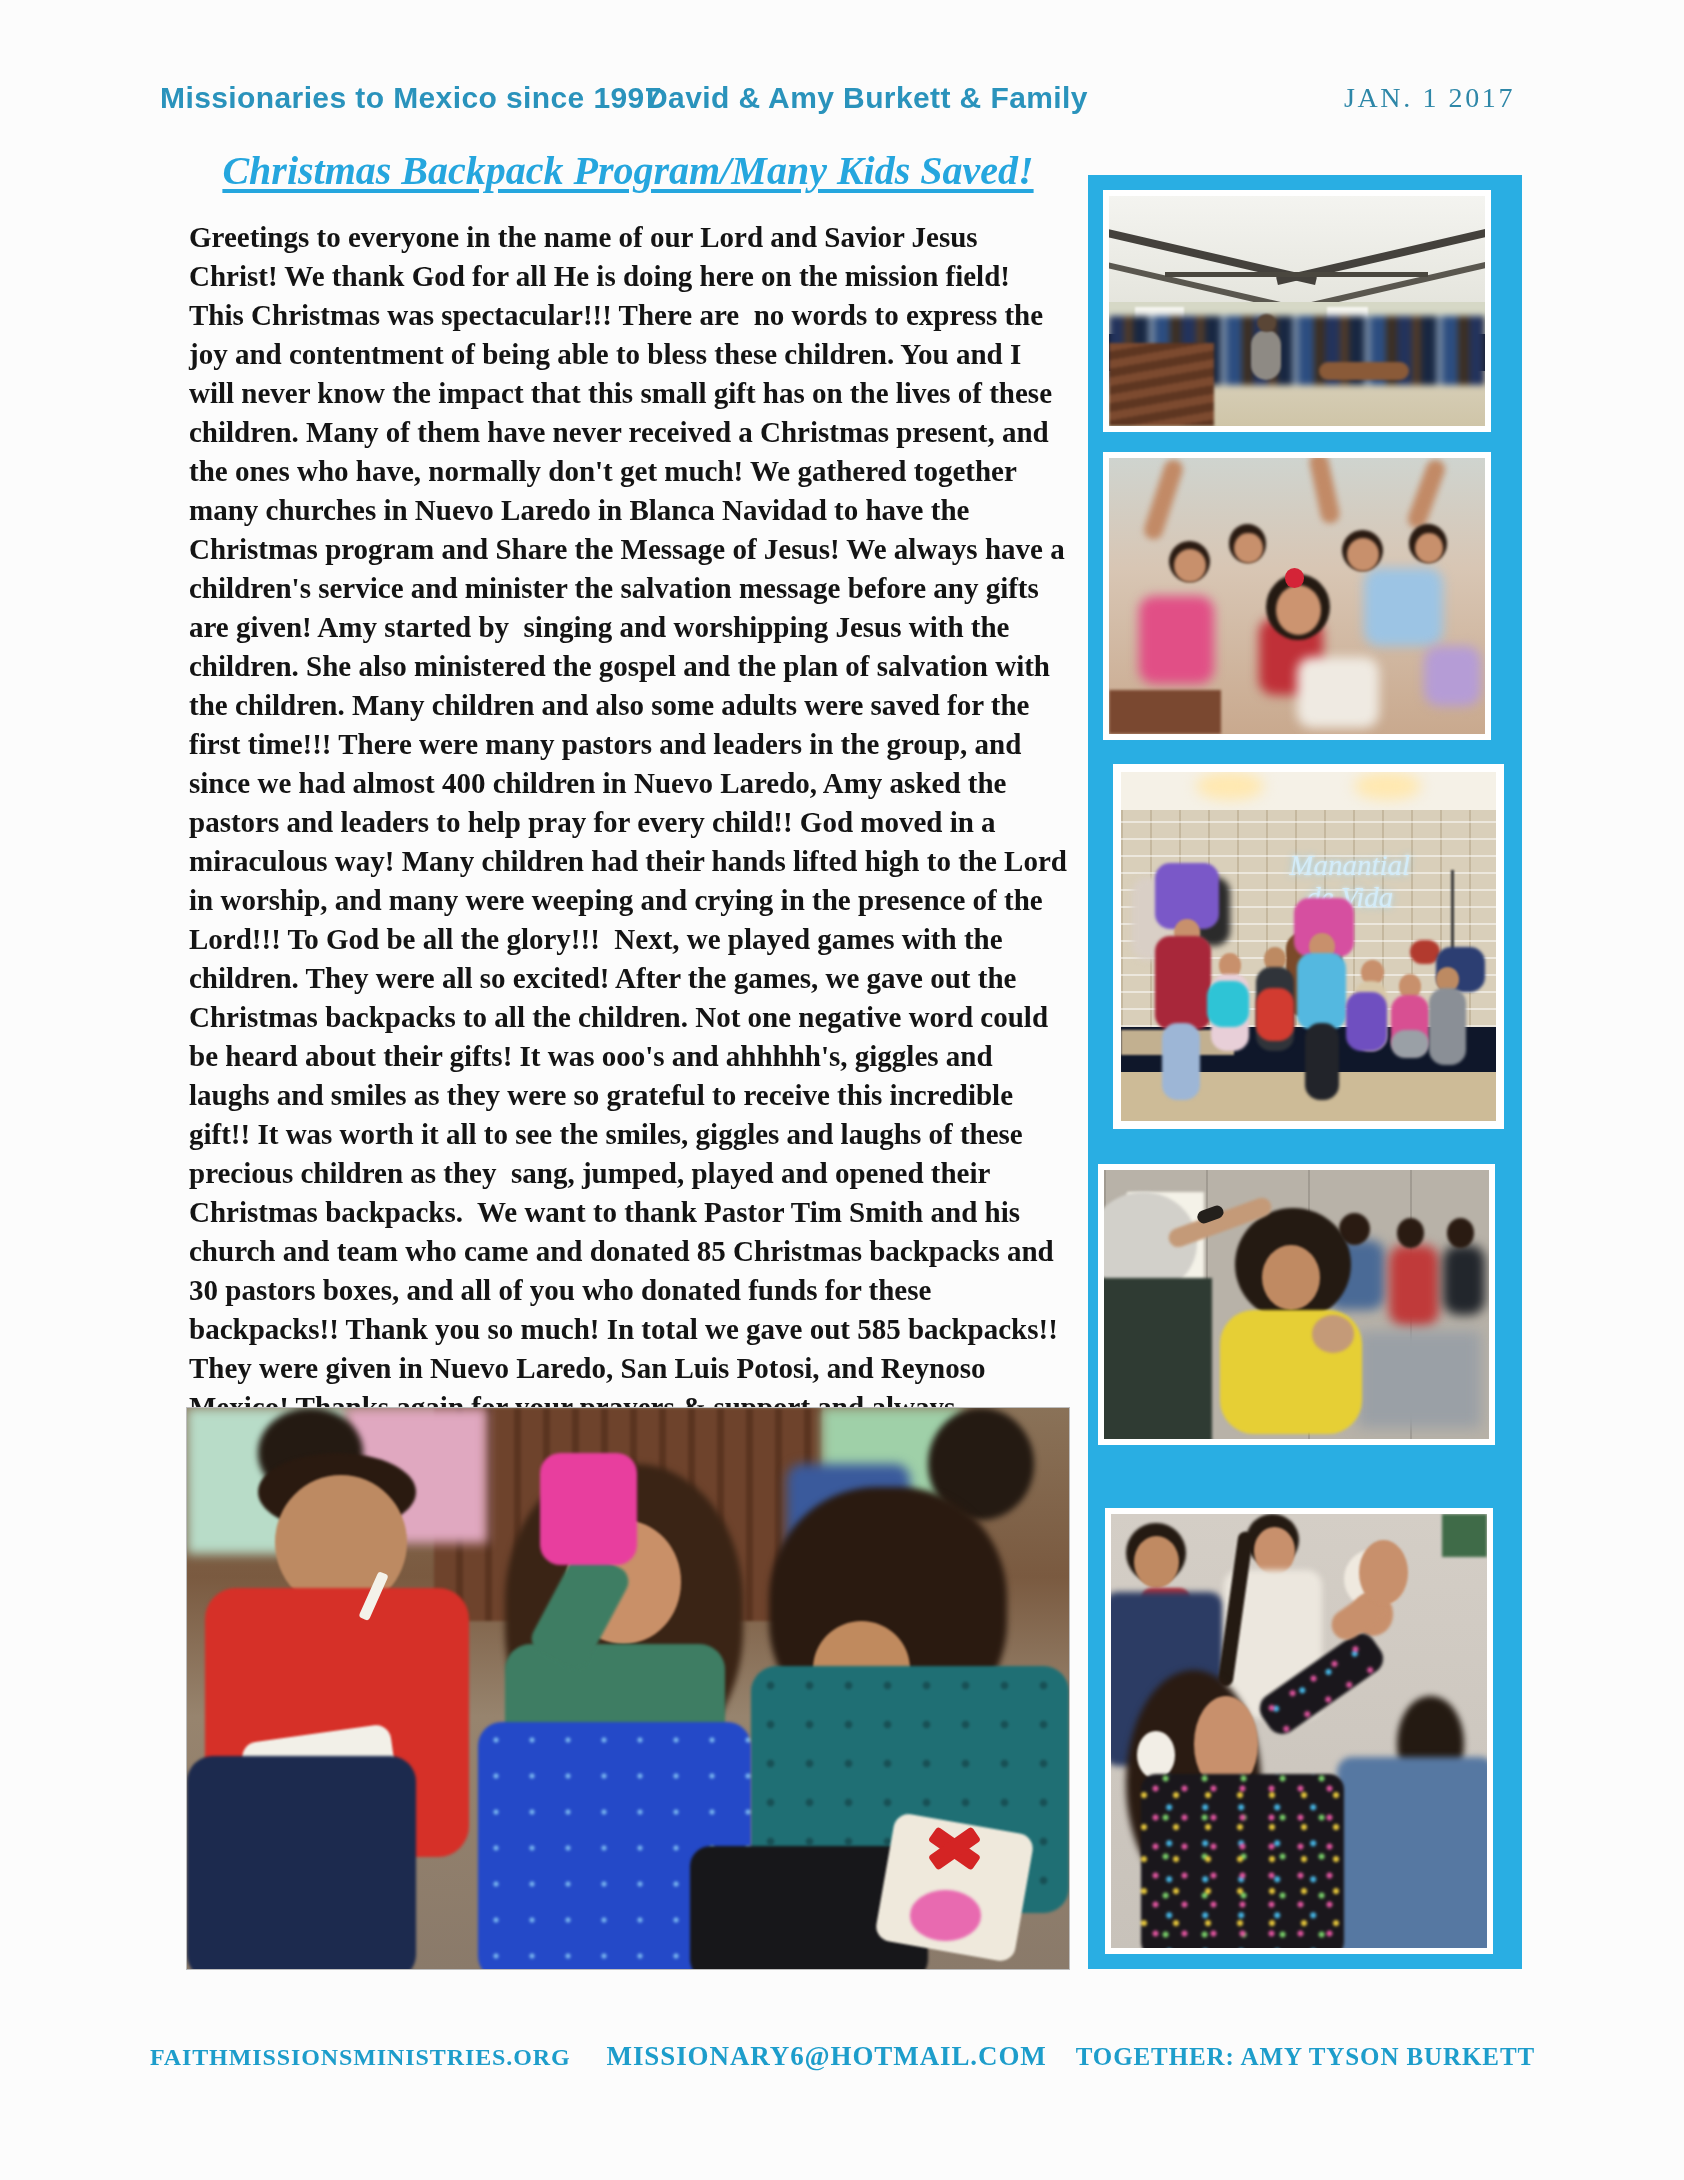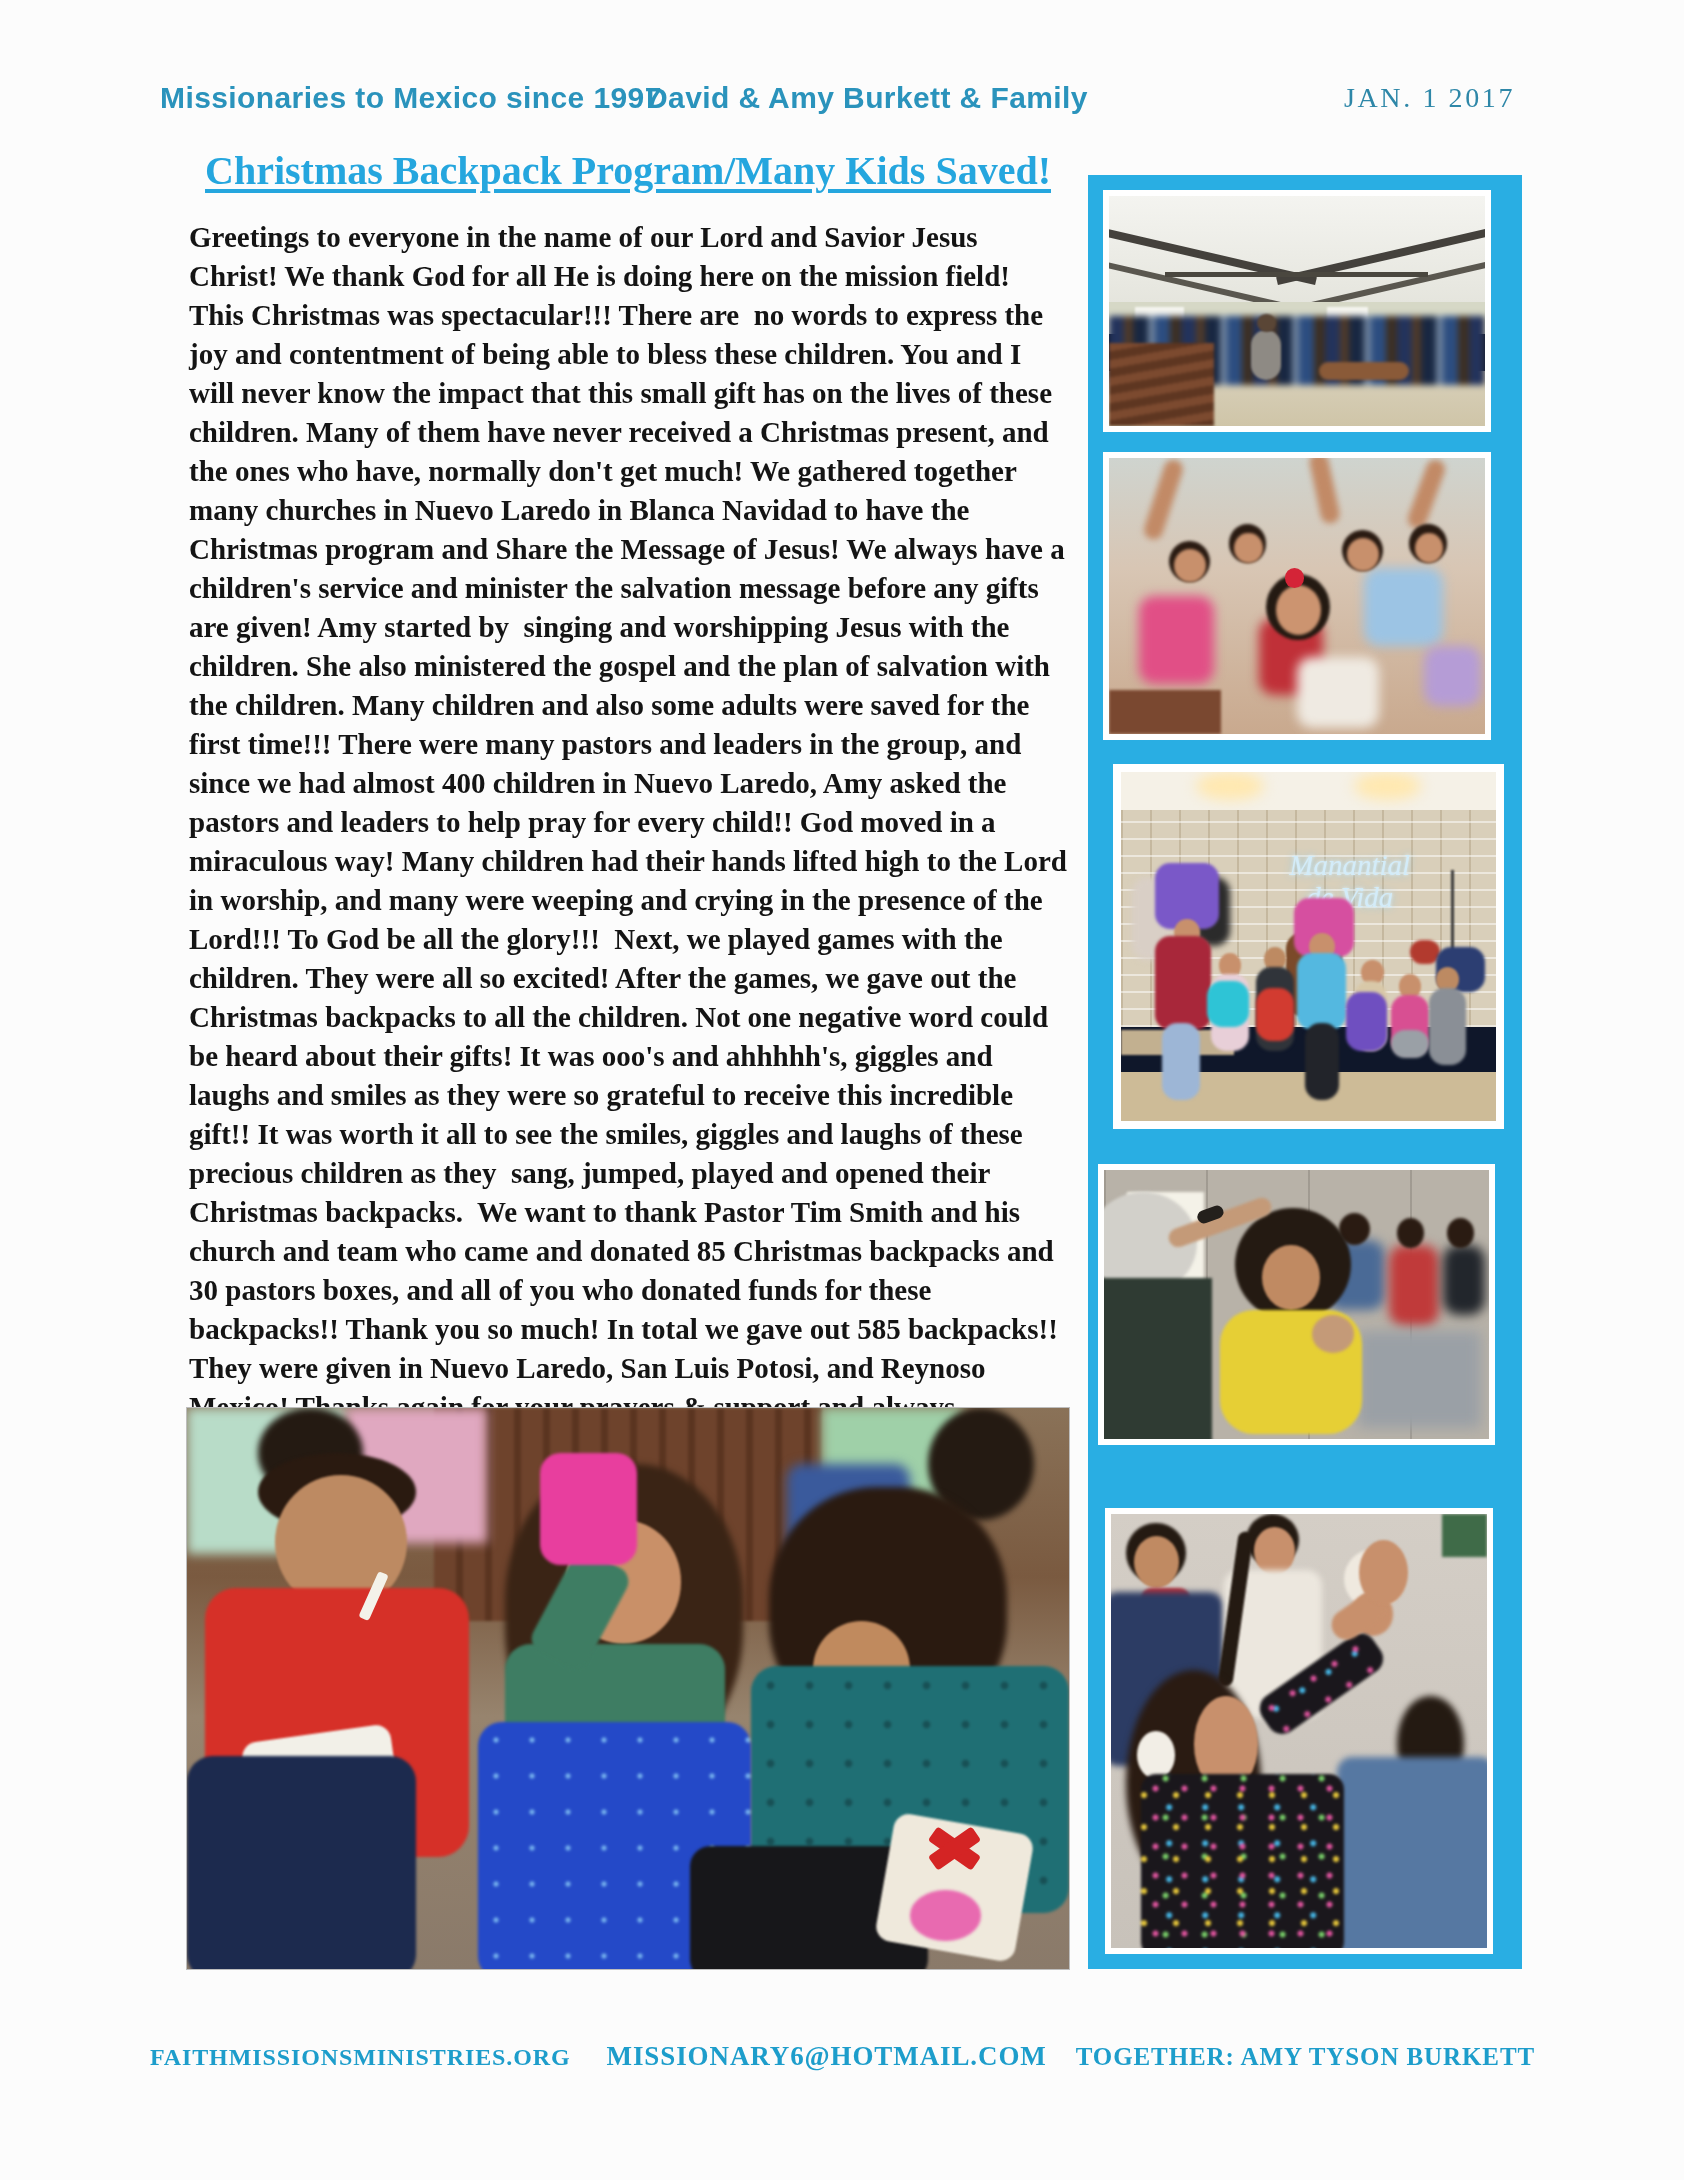--- a/index.html
+++ b/index.html
@@ -5,21 +5,21 @@
   html,body{margin:0;padding:0;background:#ffffff;}
   #page{position:relative;width:1685px;height:2181px;background:#fcfcfc;overflow:hidden;
         font-family:"Liberation Serif",serif;}
   
   .hdr-sans{position:absolute;font-family:"Liberation Sans",sans-serif;font-size:30px;
             color:#2a93bc;font-weight:600;letter-spacing:0.4px;white-space:nowrap;}
   .hdr-date{position:absolute;font-family:"Liberation Serif",serif;font-size:28px;
             color:#2e87a8;letter-spacing:2.6px;white-space:nowrap;}
   
   .title{position:absolute;left:170px;top:147px;width:916px;text-align:center;
-         font-family:"Liberation Serif",serif;font-weight:bold;
+         font-family:"Liberation Serif",serif;font-style:italic;font-weight:bold;
          font-size:40px;color:#25a6de;text-decoration:underline;text-underline-offset:5.1px;}
   
   .bodytext{position:absolute;left:175px;top:204px;width:910px;
             font-size:29px;line-height:39px;color:#141414;}
   .bodytext p{margin:14px;white-space:pre-wrap;font-weight:bold;}
   .signoff{margin:0;}
   
   .sidebar{position:absolute;left:1088px;top:175px;width:434px;height:1794px;background:#29aee3;}
   .ph{position:absolute;border:6.8px solid #ffffff;overflow:hidden;background:#0f172a;}
   .shape{position:absolute;}

